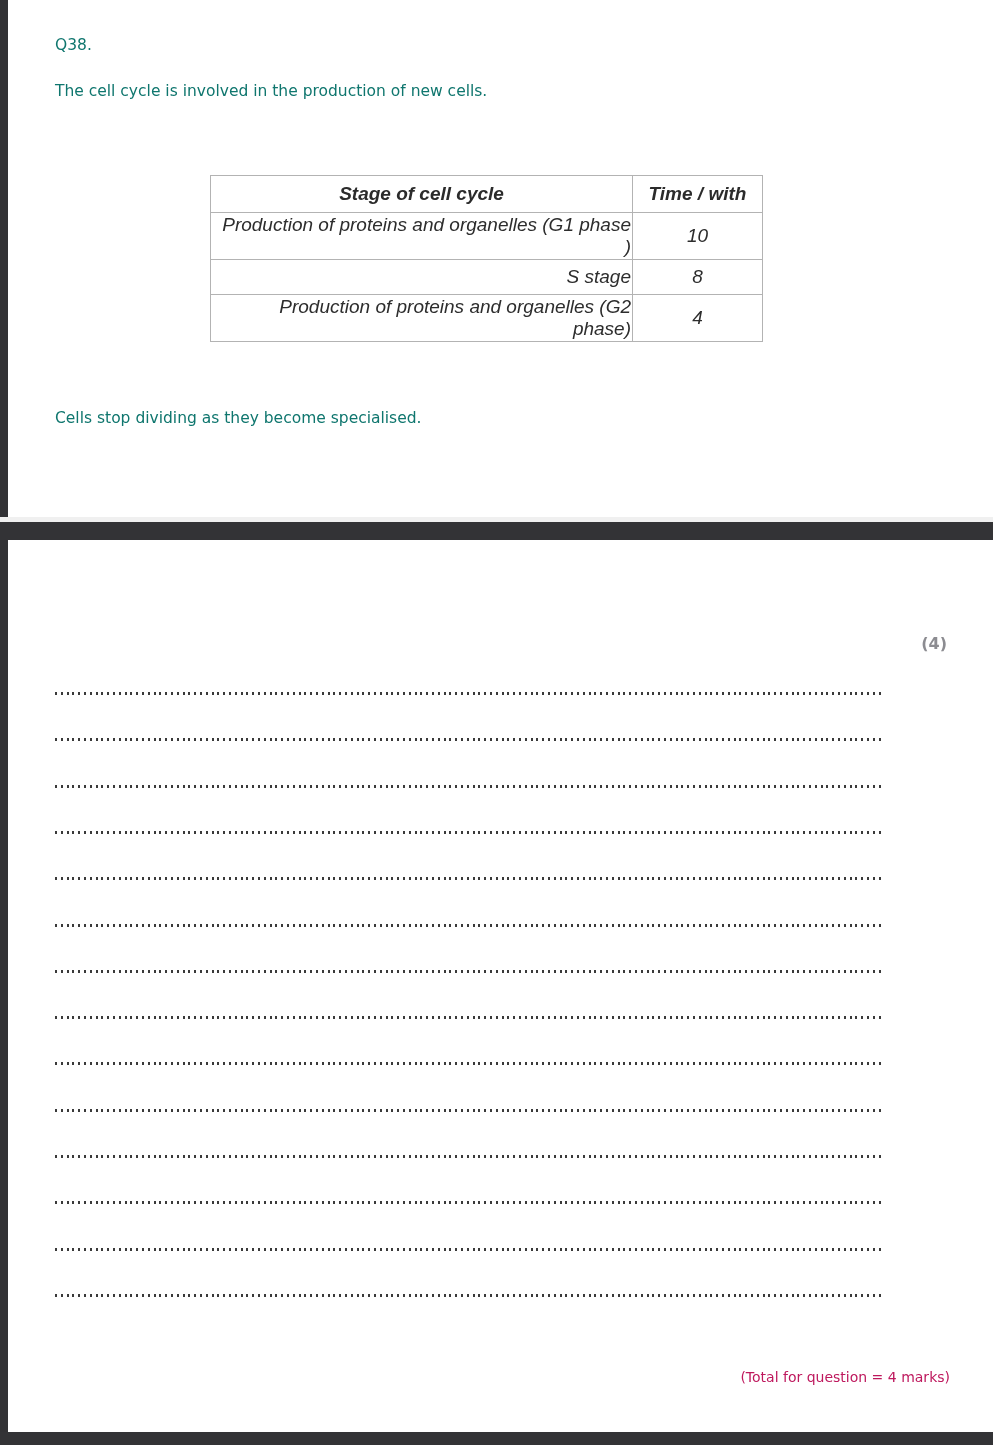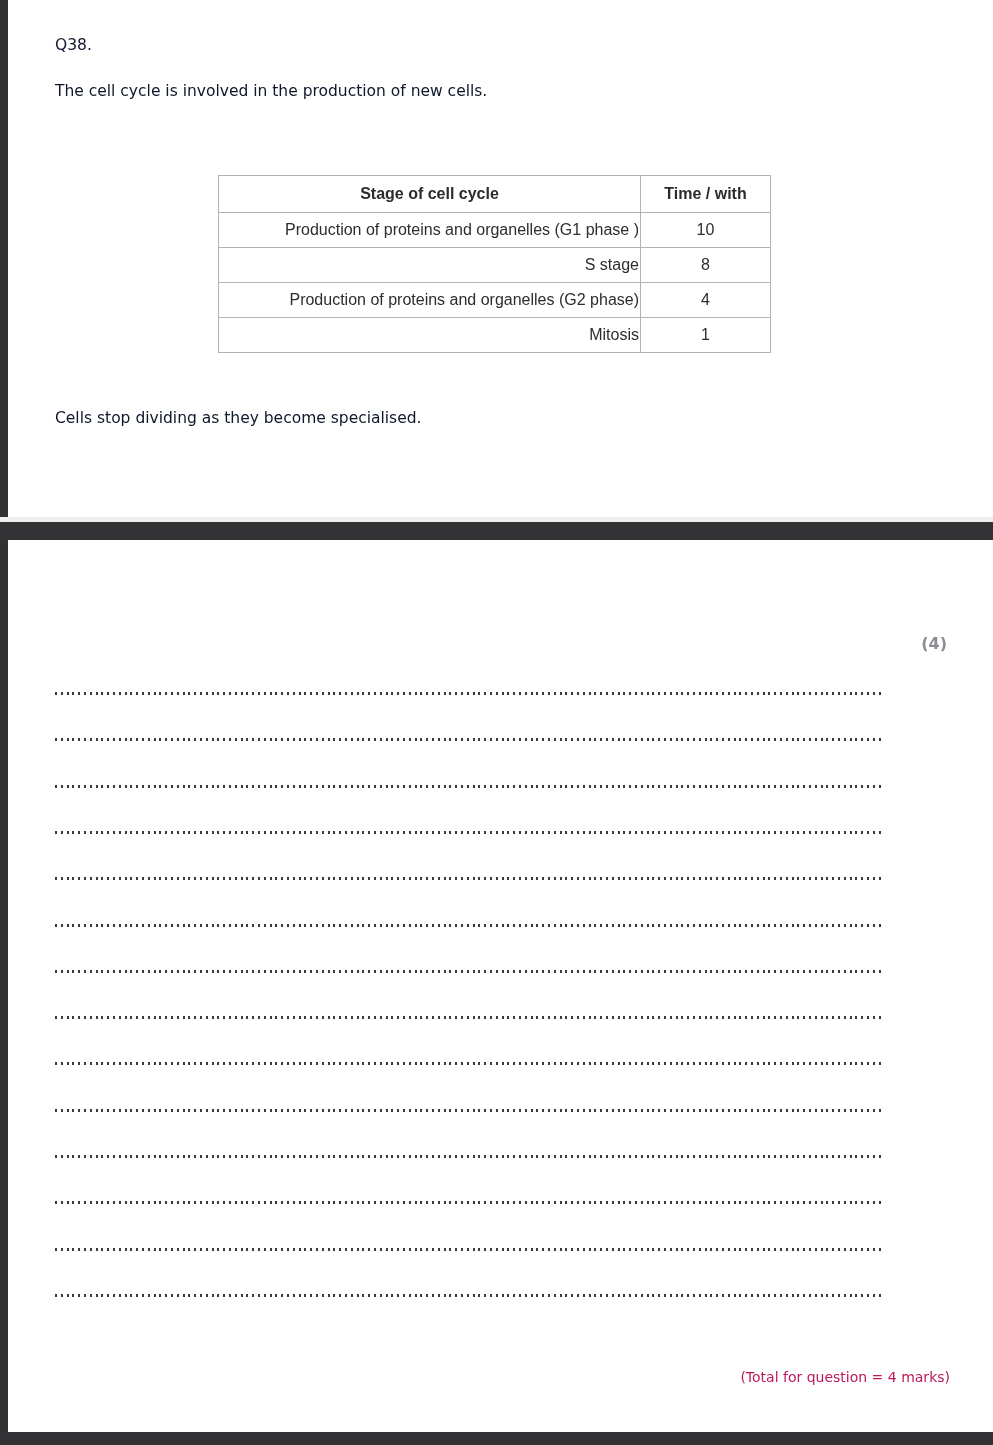--- a/index.html
+++ b/index.html
@@ -12,37 +12,38 @@
     color:#212121;
   }
   .abs{position:absolute;}
   #left-strip{
     left:0;top:0;width:8px;height:1445px;
     background:#323235;
   }
   .bodytext{
     font-size:15.5px;
     line-height:1.25;
-    color:#0f172a;
+    color:#0f766e;
     white-space:nowrap;
   }
   #q-number{left:55px;top:36px;}
   #intro1{left:55px;top:82px;}
   #intro2{left:55px;top:128px;}
   #note{left:55px;top:409px;}
 
   
   #cell-table{
-    left:218px;top:175px;
+    left:210px;top:175px;
     border-collapse:collapse;
     font-family:"Liberation Sans", sans-serif;
-    font-size:16px;
+    font-size:19px;
     color:#2d2d2d;
     table-layout:fixed;
     width:552px;
+    font-style:italic;
   }
   #cell-table th,#cell-table td{
     border:1px solid #b3b3b3;
     background:#ffffff;
   }
   #cell-table th{
     height:34px;
     font-weight:bold;
     text-align:center;
     color:#2b2b2b;
@@ -117,24 +118,20 @@
         <td class="time">10</td>
       </tr>
       <tr>
         <td class="stage">S stage</td>
         <td class="time">8</td>
       </tr>
       <tr>
         <td class="stage">Production of proteins and organelles (G2 phase)</td>
         <td class="time">4</td>
       </tr>
-      <tr>
-        <td class="stage">Mitosis</td>
-        <td class="time">1</td>
-      </tr>
     </tbody>
   </table>
 
   <div id="note" class="abs bodytext">Cells stop dividing as they become specialised.</div>
 
   <div id="shadow-line" class="abs"></div>
   <div id="divider-band" class="abs"></div>
 
 
   <div id="marks" class="abs">(4)</div>

